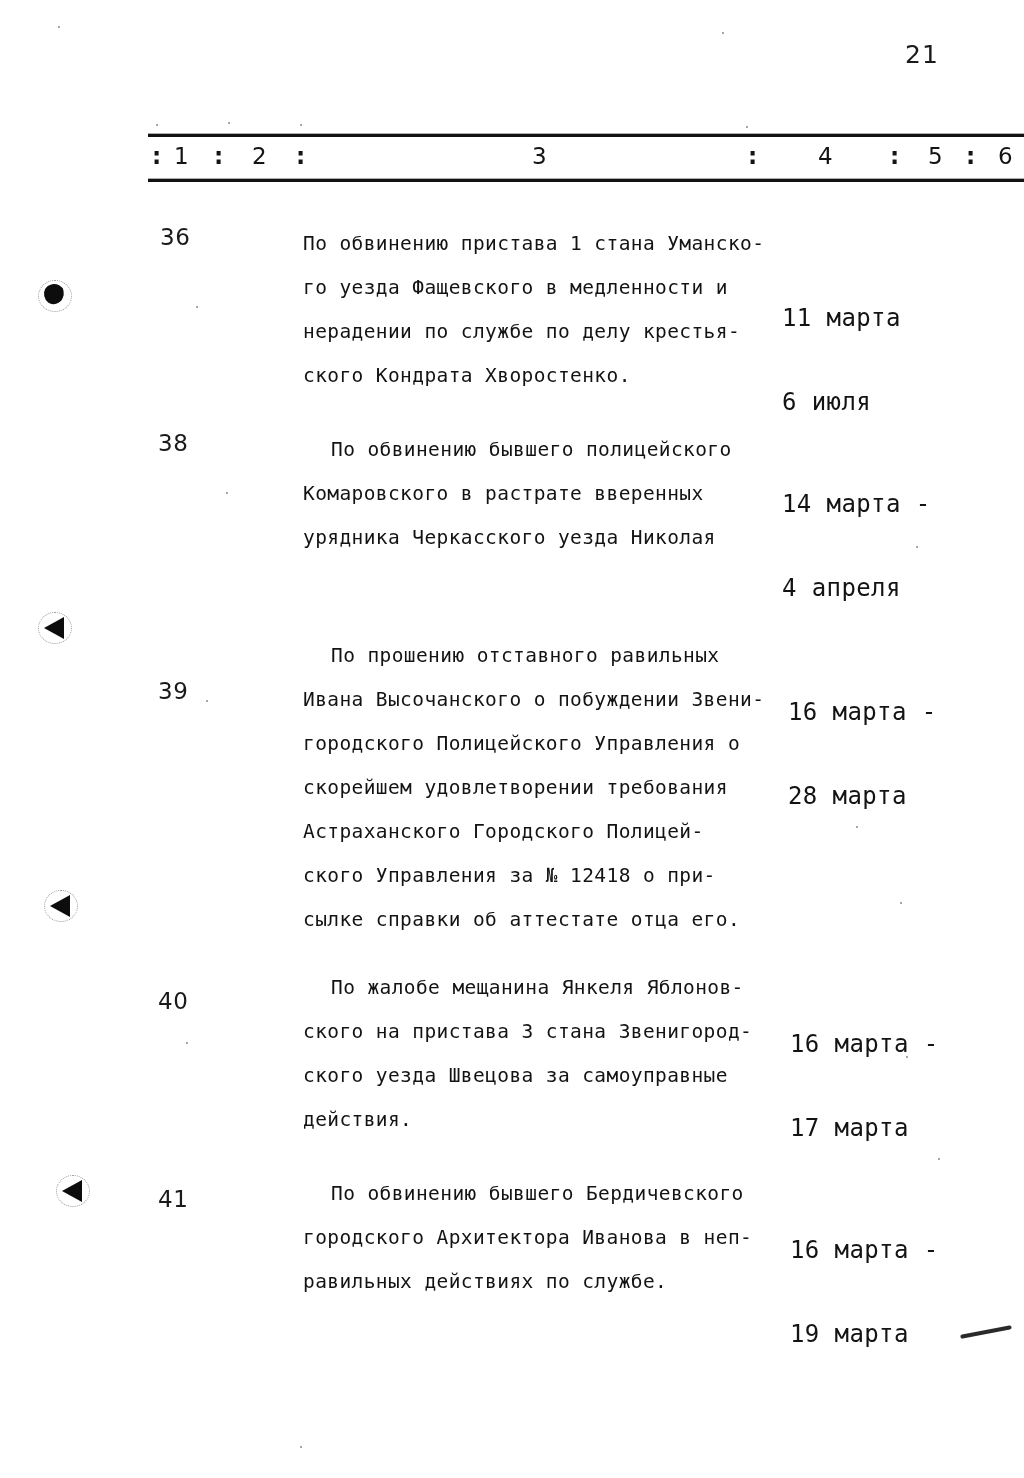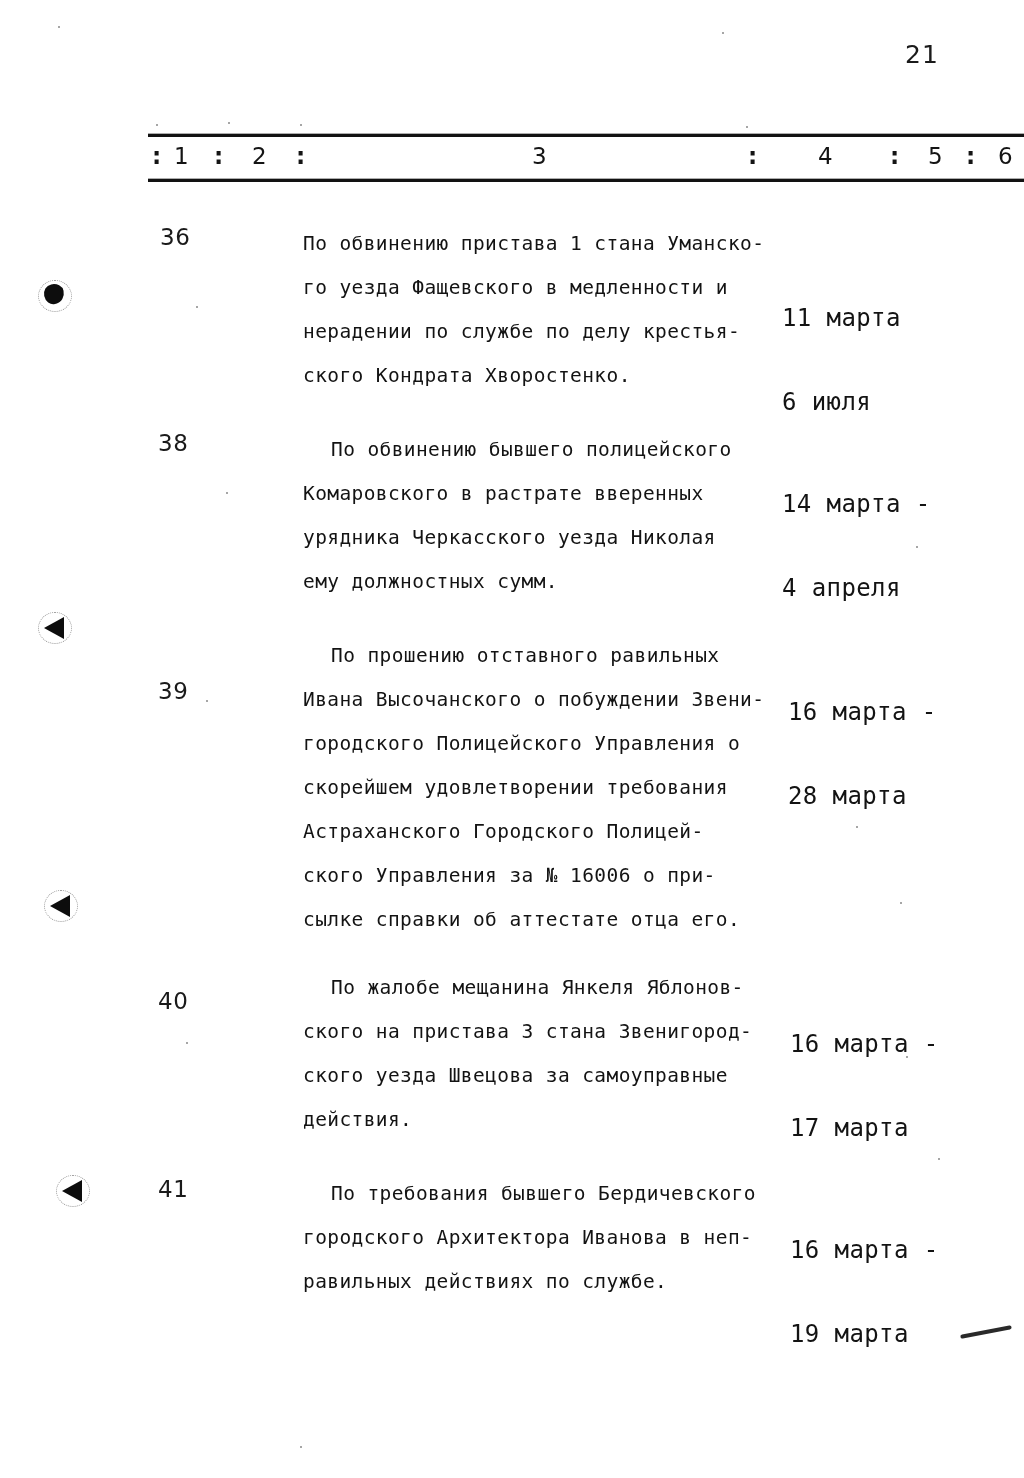--- a/index.html
+++ b/index.html
@@ -199,37 +199,36 @@
       <div>6 июля</div>
     </div>
   </div>
 
   <div class="row" style="top:428px">
     <div class="row-num" style="left:158px; top:2px">38</div>
     <div class="row-body" style="top:0px">
       <div class="ln indent">По обвинению бывшего полицейского</div>
       <div class="ln">Комаровского в растрате вверенных</div>
       <div class="ln">урядника Черкасского уезда Николая</div>
-      <div class="ln">ему должностных сумм.</div>
     </div>
     <div class="row-dates" style="left:782px; top:6px">
       <div>14 марта -</div>
       <div>4 апреля</div>
     </div>
   </div>
 
   <div class="row" style="top:634px">
     <div class="row-num" style="left:158px; top:44px">39</div>
     <div class="row-body" style="top:0px">
       <div class="ln indent">По прошению отставного равильных</div>
       <div class="ln">Ивана Высочанского о побуждении Звени-</div>
       <div class="ln">городского Полицейского Управления о</div>
       <div class="ln">скорейшем удовлетворении требования</div>
       <div class="ln">Астраханского Городского Полицей-</div>
-      <div class="ln">ского Управления за № 16006 о при-</div>
+      <div class="ln">ского Управления за № 12418 о при-</div>
       <div class="ln">сылке справки об аттестате отца его.</div>
     </div>
     <div class="row-dates" style="left:788px; top:8px">
       <div>16 марта -</div>
       <div>28 марта</div>
     </div>
   </div>
 
   <div class="row" style="top:966px">
     <div class="row-num" style="left:158px; top:22px">40</div>
@@ -239,23 +238,23 @@
       <div class="ln">ского уезда Швецова за самоуправные</div>
       <div class="ln">действия.</div>
     </div>
     <div class="row-dates" style="left:790px; top:8px">
       <div>16 марта -</div>
       <div>17 марта</div>
     </div>
   </div>
 
   <div class="row" style="top:1172px">
-    <div class="row-num" style="left:158px; top:4px">41</div>
-    <div class="row-body" style="top:0px">
-      <div class="ln indent">По требования бывшего Бердичевского</div>
+    <div class="row-num" style="left:158px; top:14px">41</div>
+    <div class="row-body" style="top:0px">
+      <div class="ln indent">По обвинению бывшего Бердичевского</div>
       <div class="ln">городского Архитектора Иванова в неп-</div>
       <div class="ln">равильных действиях по службе.</div>
     </div>
     <div class="row-dates" style="left:790px; top:8px">
       <div>16 марта -</div>
       <div>19 марта</div>
     </div>
   </div>
 
   <div>

